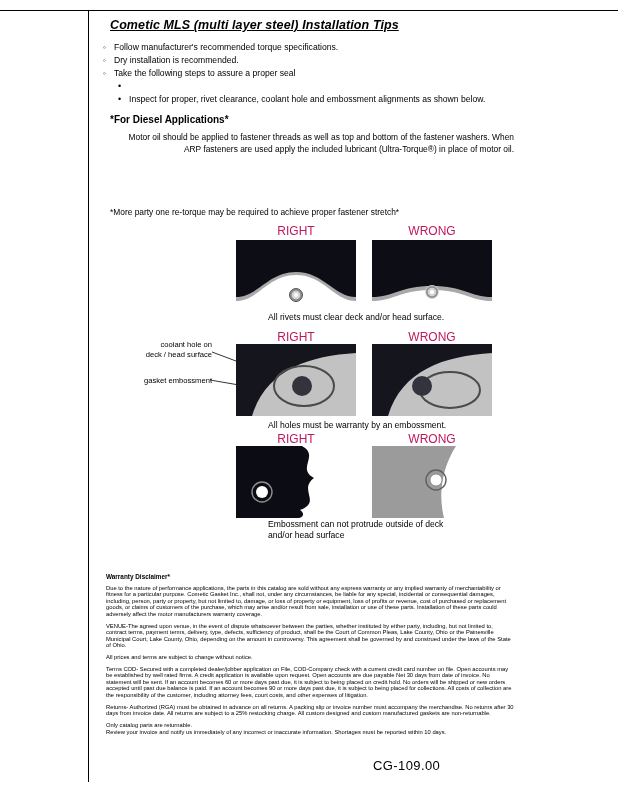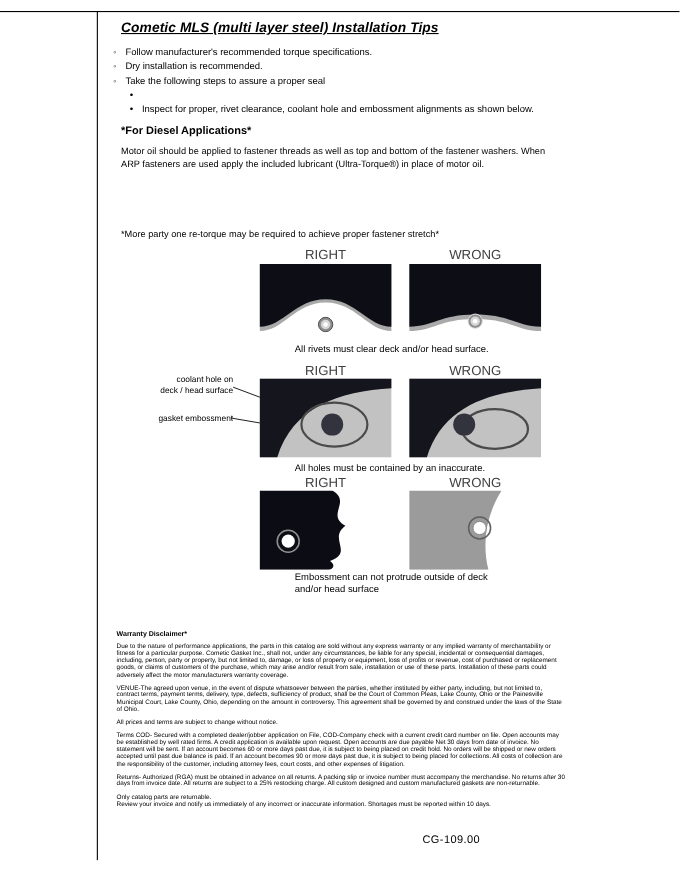--- a/index.html
+++ b/index.html
@@ -11,44 +11,44 @@
   .title{position:absolute;left:110px;top:18px;margin:0;font-size:12.5px;font-weight:bold;
          text-decoration:underline;letter-spacing:0.1px;font-style:italic;}
 
   .tips{position:absolute;left:103px;top:41px;width:430px;font-size:8.6px;}
   .tip{display:flex;line-height:13px;}
   .tip .mk{width:11px;flex:0 0 11px;text-align:left;font-size:8px;}
   .tip.sub{padding-left:15px;}
   .tip.sub .mk{font-size:9px;}
 
   .diesel-heading{position:absolute;left:110px;top:114px;margin:0;font-size:10px;font-weight:bold;}
-  .para{position:absolute;left:110px;width:404px;font-size:8.4px;line-height:11.5px;}
+  .para{position:absolute;left:110px;width:404px;font-size:8.4px;line-height:11.5px;text-align:right;}
   .para1{top:132px;}
   .para2{top:166px;}
   .note{position:absolute;left:110px;top:207px;font-size:8.4px;}
 
-  .dlabel{position:absolute;width:120px;text-align:center;font-size:12px;color:#404040;}
+  .dlabel{position:absolute;width:120px;text-align:center;font-size:12px;color:#be185d;}
   .dimg{position:absolute;width:120px;}
   .dcaption{position:absolute;left:236px;font-size:8.6px;line-height:10.5px;margin-left:32px;}
   .r1-lbl{top:224px;} .r2-lbl{top:330px;} .r3-lbl{top:432px;}
   .col-right{left:236px;} .col-wrong{left:372px;}
   .r1-img{top:240px;height:68px;} .r2-img{top:344px;height:72px;} .r3-img{top:446px;height:72px;}
   .cap1{top:312px;width:280px;} .cap2{top:420px;width:280px;} .cap3{top:519px;width:200px;}
 
   .callout1{position:absolute;left:126px;top:340px;width:86px;text-align:right;
             font-size:7.6px;line-height:9.5px;}
   .callout2{position:absolute;left:118px;top:376px;width:94px;text-align:right;font-size:7.6px;}
   .leaders{position:absolute;left:210px;top:344px;width:90px;height:52px;pointer-events:none;}
 
   .disclaimer{position:absolute;left:106px;top:574px;width:408px;font-size:5.8px;line-height:6.6px;}
   .disclaimer h3{margin:0 0 4px 0;font-size:6.4px;}
   .disclaimer p{margin:0 0 5px 0;}
   .disclaimer p.tight{margin:0 0 1px 0;}
 
-  .footer{position:absolute;left:384px;top:758px;font-size:10px;letter-spacing:0.4px;}
+  .footer{position:absolute;left:373px;top:758px;font-size:13px;letter-spacing:0.4px;}
 </style>
 </head>
 <body>
 
 <div class="page">
   <div class="border-top"></div>
   <div class="border-left"></div>
 
   <h1 class="title">Cometic MLS (multi layer steel) Installation Tips</h1>
 
@@ -114,21 +114,21 @@
     <path d="M0,0 H120 V9 C72,12 30,26 16,72 H0 Z" fill="#15151d"></path>
     <ellipse cx="68" cy="42" rx="30" ry="20" fill="none" stroke="#4a4a4a" stroke-width="2"></ellipse>
     <circle cx="66" cy="42" r="10" fill="#33333e"></circle>
   </svg>
   <svg class="dimg r2-img col-wrong" viewBox="0 0 120 72">
     <rect width="120" height="72" fill="#c2c2c2"></rect>
     <path d="M0,0 H120 V9 C72,12 30,26 16,72 H0 Z" fill="#15151d"></path>
     <ellipse cx="78" cy="46" rx="30" ry="18" fill="none" stroke="#4a4a4a" stroke-width="2"></ellipse>
     <circle cx="50" cy="42" r="10" fill="#33333e"></circle>
   </svg>
-  <div class="dcaption cap2">All holes must be contained by an inaccurate.</div>
+  <div class="dcaption cap2">All holes must be warranty by an embossment.</div>
 
   <div class="dlabel r3-lbl col-right">RIGHT</div>
   <div class="dlabel r3-lbl col-wrong">WRONG</div>
   <svg class="dimg r3-img col-right" viewBox="0 0 120 72">
     <rect width="120" height="72" fill="#ffffff"></rect>
     <path d="M0,0 H66 C84,10 60,22 78,32 C62,44 86,56 64,64 C70,68 66,72 62,72 H0 Z" fill="#0c0c14"></path>
     <circle cx="26" cy="46" r="10" fill="none" stroke="#8f8f8f" stroke-width="1.4"></circle>
     <circle cx="26" cy="46" r="6" fill="#ffffff"></circle>
   </svg>
   <svg class="dimg r3-img col-wrong" viewBox="0 0 120 72">

